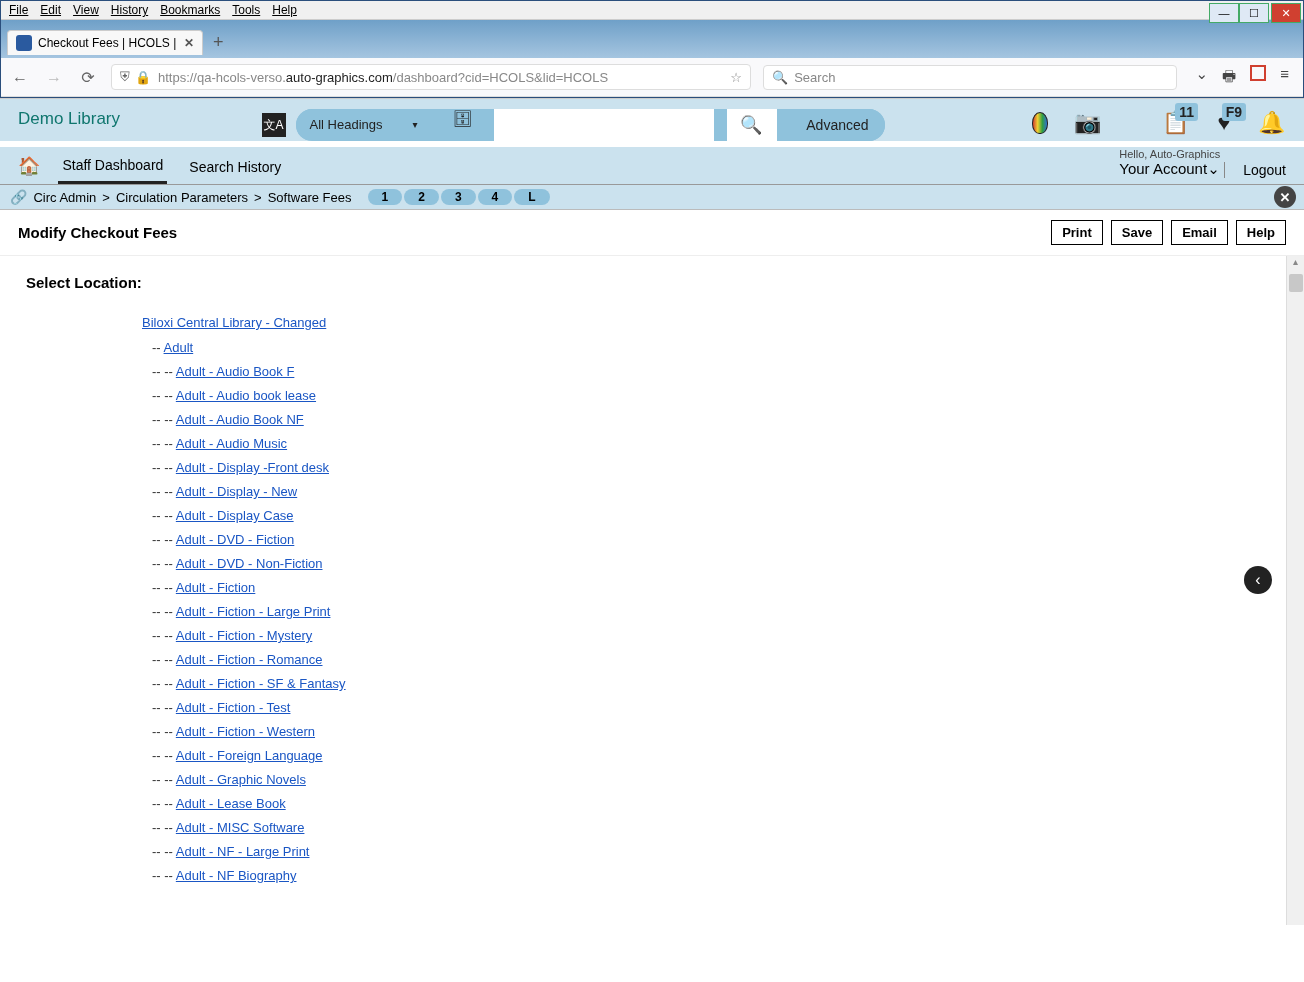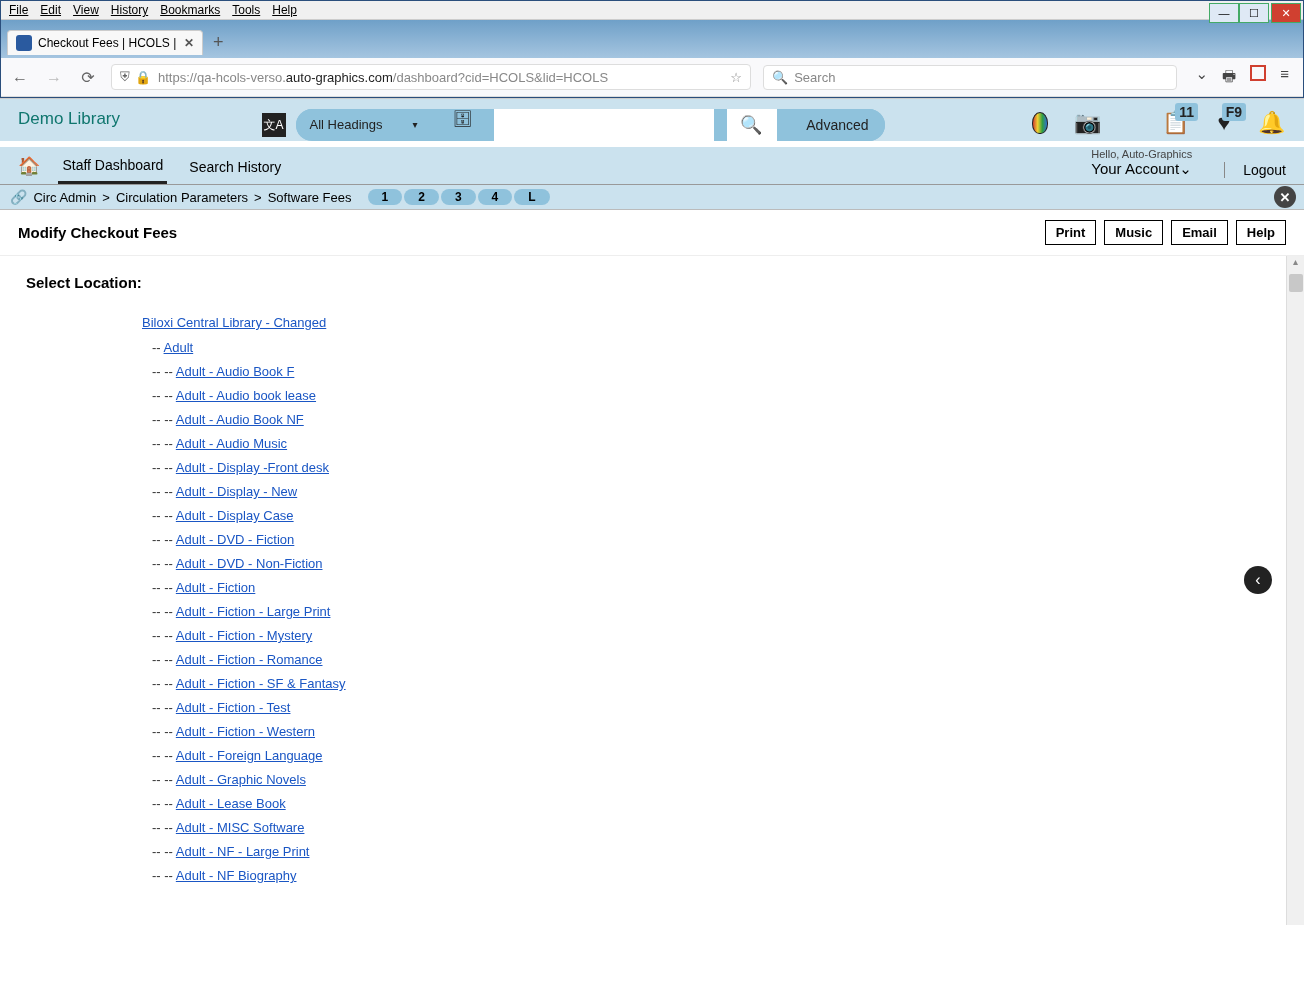--- a/index.html
+++ b/index.html
@@ -44,21 +44,21 @@
 .header-right { display:flex; gap:20px; align-items:center;}
 .hr-icon { width:28px; height:28px; display:flex; align-items:center; justify-content:center; font-size:22px; color:#222; position:relative;}
 .balloon { width:16px; height:22px; border-radius:50% 50% 45% 45%; background:linear-gradient(90deg,#d04030,#f0d030,#30a040,#3070d0); border:1px solid #222;}
 .badge { position:absolute; top:-6px; right:-8px; background:#8fc2dc; border-radius:3px; padding:1px 4px; font-size:14px; font-weight:bold;}
 
 .nav-row { background:#cbe2ee; padding:0 18px; display:flex; justify-content:space-between; border-bottom:1px solid #999; margin-top:6px; align-items:flex-end;}
 .nav-left { display:flex; gap:18px; align-items:center; font-size:14px;}
 .nav-left .home { font-size:18px;}
 .nav-item { padding:10px 4px 8px 4px; cursor:pointer;}
 .nav-item.active { border-bottom:3px solid #222; font-weight:500;}
-.nav-right { display:flex; align-items:flex-end; gap:32px; padding-bottom:6px;}
+.nav-right { display:flex; align-items:flex-end; gap:4px; padding-bottom:6px;}
 .account-block { text-align:left; font-size:12px;}
 .account-block .hello { color:#444; font-size:11px;}
 .account-block .acct { font-size:15px; font-weight:500; cursor:pointer;}
 .logout { border-left:1px solid #888; padding-left:18px; font-size:14px; cursor:pointer;}
 
 .breadcrumb-row { background:#cbe2ee; padding:4px 10px; display:flex; align-items:center; gap:6px; font-size:13px; border-bottom:1px solid #bbb; position:relative;}
 .bc-icon { font-size:14px;}
 .bc-steps { display:flex; gap:2px; margin-left:10px;}
 .step { background:#8fc2dc; border-radius:10px; padding:1px 14px; font-weight:bold; font-size:12px;}
 .close-circle { position:absolute; right:8px; width:22px; height:22px; border-radius:50%; background:#444; color:#fff; display:flex; align-items:center; justify-content:center; font-weight:bold; cursor:pointer;}
@@ -193,21 +193,21 @@
       <span class="step">4</span>
       <span class="step">L</span>
     </div>
     <div class="close-circle">✕</div>
   </div>
 
   <div class="toolbar-row">
     <div class="page-heading">Modify Checkout Fees</div>
     <div class="action-btns">
       <button>Print</button>
-      <button>Music</button>
+      <button>Save</button>
       <button>Email</button>
       <button>Help</button>
     </div>
   </div>
 
   <div class="content-wrap">
     <div class="content-inner">
       <div class="section-label">Select Location:</div>
       <a class="root-link">Biloxi Central Library - Changed</a>
       <div class="sub-list" id="sub-list">

